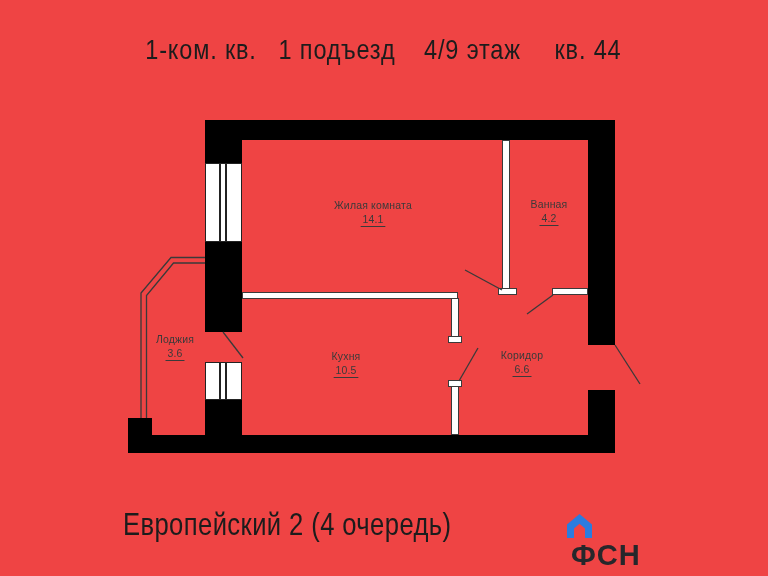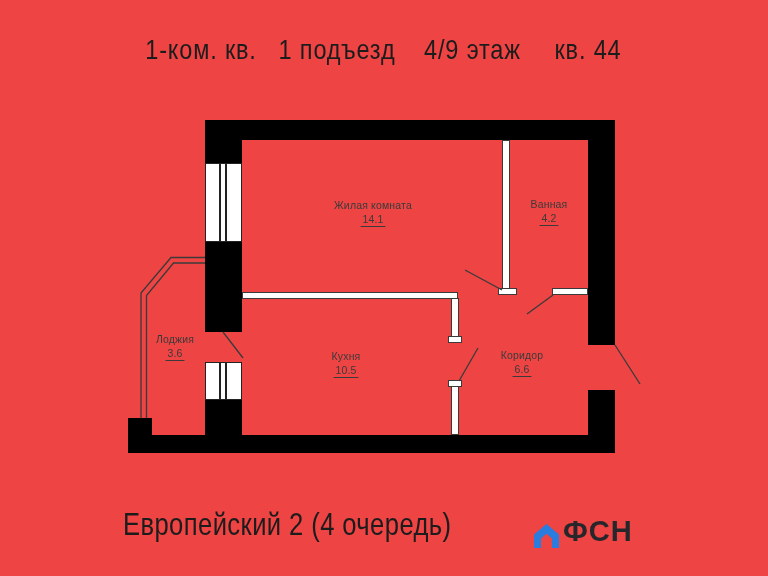--- a/index.html
+++ b/index.html
@@ -50,21 +50,21 @@
   .lbl-loggia {left:140px;top:333px;width:70px;}
   .lbl-kitchen{left:311px;top:350px;width:70px;}
   .lbl-corr   {left:487px;top:349px;width:70px;}
 
   
   .project{
     position:absolute;left:123px;top:506px;
     font-size:32px;font-weight:400;color:var(--text);letter-spacing:0.5px;
     transform:scaleX(0.80);transform-origin:left top;white-space:nowrap;
   }
-  .brand{position:absolute;left:534px;top:514px;display:flex;align-items:flex-end;}
+  .brand{position:absolute;left:567px;top:514px;display:flex;align-items:flex-start;flex-direction:column;}
   .brand-text{
     font-size:30px;font-weight:700;color:#27272b;letter-spacing:1px;
     margin-left:4px;transform:scaleX(0.97);transform-origin:left center;
   }
 </style>
 </head>
 <body>
 
 <div class="page">
 

